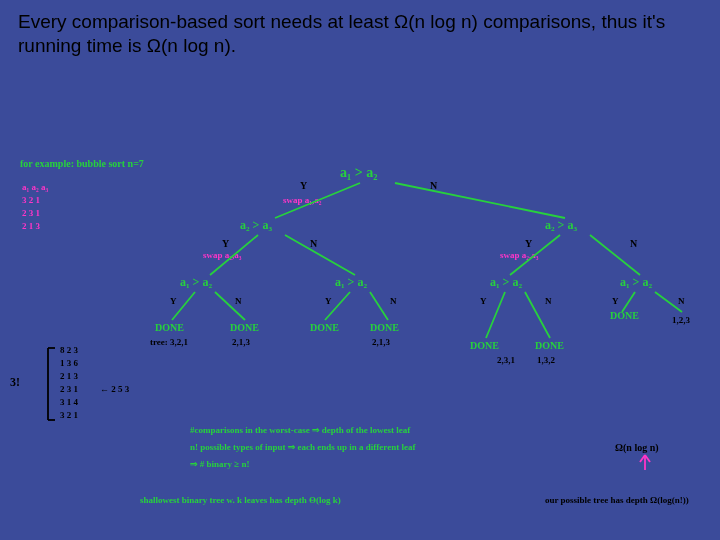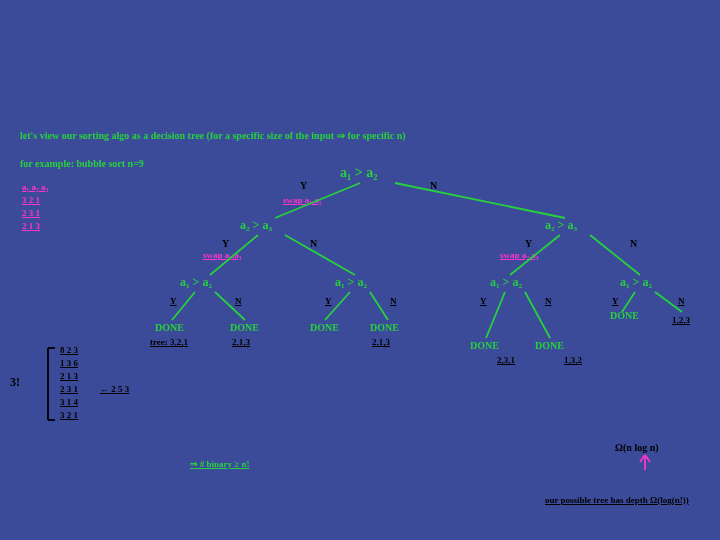--- a/index.html
+++ b/index.html
@@ -40,43 +40,43 @@
   .hand {
     position: absolute;
     font-family: "Comic Sans MS", cursive;
     font-weight: bold;
     white-space: nowrap;
   }
   .green { color: #27d13d; }
   .pink  { color: #ff35c8; }
   .blk   { color: #000; }
   .sm  { font-size: 10px; }
-  .xs  { font-size: 9px; text-decoration: underline;  }
+  .xs  { font-size: 9px;  }
   .md  { font-size: 12px; }
   .lg  { font-size: 14px; }
   
   svg.tree {
     position: absolute;
     top: 0; left: 0;
     width: 720px; height: 540px;
     pointer-events: none;
   }
   .tree line { stroke: #27d13d; stroke-width: 1.8; }
   .tree line.blkL { stroke: #000; }
   .tree line.pinkL { stroke: #ff35c8; }
 </style>
 </head>
 <body>
 
 <div class="slide">
 
 
+  <div class="body-text">Every comparison-based sort needs at least Ω(n log n) comparisons, thus it's running time is Ω(n log n).</div>
 
-  <div class="hand green sm" style="top:130px; left:20px">let's view our sorting algo as a decision tree  (for a specific size of the input ⇒ for specific n)</div>
-  <div class="hand green sm" style="top:158px; left:20px">for example:   bubble sort     n=9</div>
+  <div class="hand green sm" style="top:158px; left:20px">for example:   bubble sort     n=7</div>
 
   <div class="hand pink xs" style="top:182px; left:22px">a₁ a₂ a₃</div>
   <div class="hand pink xs" style="top:195px; left:22px">3  2  1</div>
   <div class="hand pink xs" style="top:208px; left:22px">2  3  1</div>
   <div class="hand pink xs" style="top:221px; left:22px">2  1  3</div>
 
   <div class="hand blk md" style="top:375px; left:10px">3!</div>
   <div class="hand blk xs" style="top:345px; left:60px">8 2 3</div>
   <div class="hand blk xs" style="top:358px; left:60px">1 3 6</div>
   <div class="hand blk xs" style="top:371px; left:60px">2 1 3</div>
@@ -121,28 +121,31 @@
   <div class="hand blk xs" style="top:337px; left:232px">2,1,3</div>
 
   <div class="hand green sm" style="top:322px; left:310px">DONE</div>
   <div class="hand green sm" style="top:322px; left:370px">DONE</div>
   <div class="hand blk xs" style="top:337px; left:372px">2,1,3</div>
 
   <div class="hand green sm" style="top:340px; left:470px">DONE</div>
   <div class="hand blk xs" style="top:355px; left:497px">2,3,1</div>
 
   <div class="hand green sm" style="top:340px; left:535px">DONE</div>
-  <div class="hand blk xs" style="top:355px; left:564px">1,3,2</div>
+  <div class="hand blk xs" style="top:355px; left:537px">1,3,2</div>
 
   <div class="hand green sm" style="top:310px; left:610px">DONE</div>
   <div class="hand blk xs" style="top:315px; left:672px">1,2,3</div>
 
+  <div class="hand green xs" style="top:425px; left:190px">#comparisons in the worst-case  ⇒  depth of the lowest leaf</div>
+  <div class="hand green xs" style="top:442px; left:190px">n!  possible types of input ⇒ each ends up in a different leaf</div>
   <div class="hand green xs" style="top:459px; left:190px">⇒  # binary ≥ n!</div>
   <div class="hand blk sm" style="top:442px; left:615px">Ω(n log n)</div>
 
+  <div class="hand green xs" style="top:495px; left:140px">shallowest binary tree w. k leaves  has depth  Θ(log k)</div>
   <div class="hand blk xs" style="top:495px; left:545px">our possible tree has depth Ω(log(n!))</div>
 
   <svg class="tree">
 
     <line x1="360" y1="183" x2="275" y2="218"></line>
     <line x1="395" y1="183" x2="565" y2="218"></line>
 
     <line x1="258" y1="235" x2="210" y2="275"></line>
     <line x1="285" y1="235" x2="355" y2="275"></line>
 

